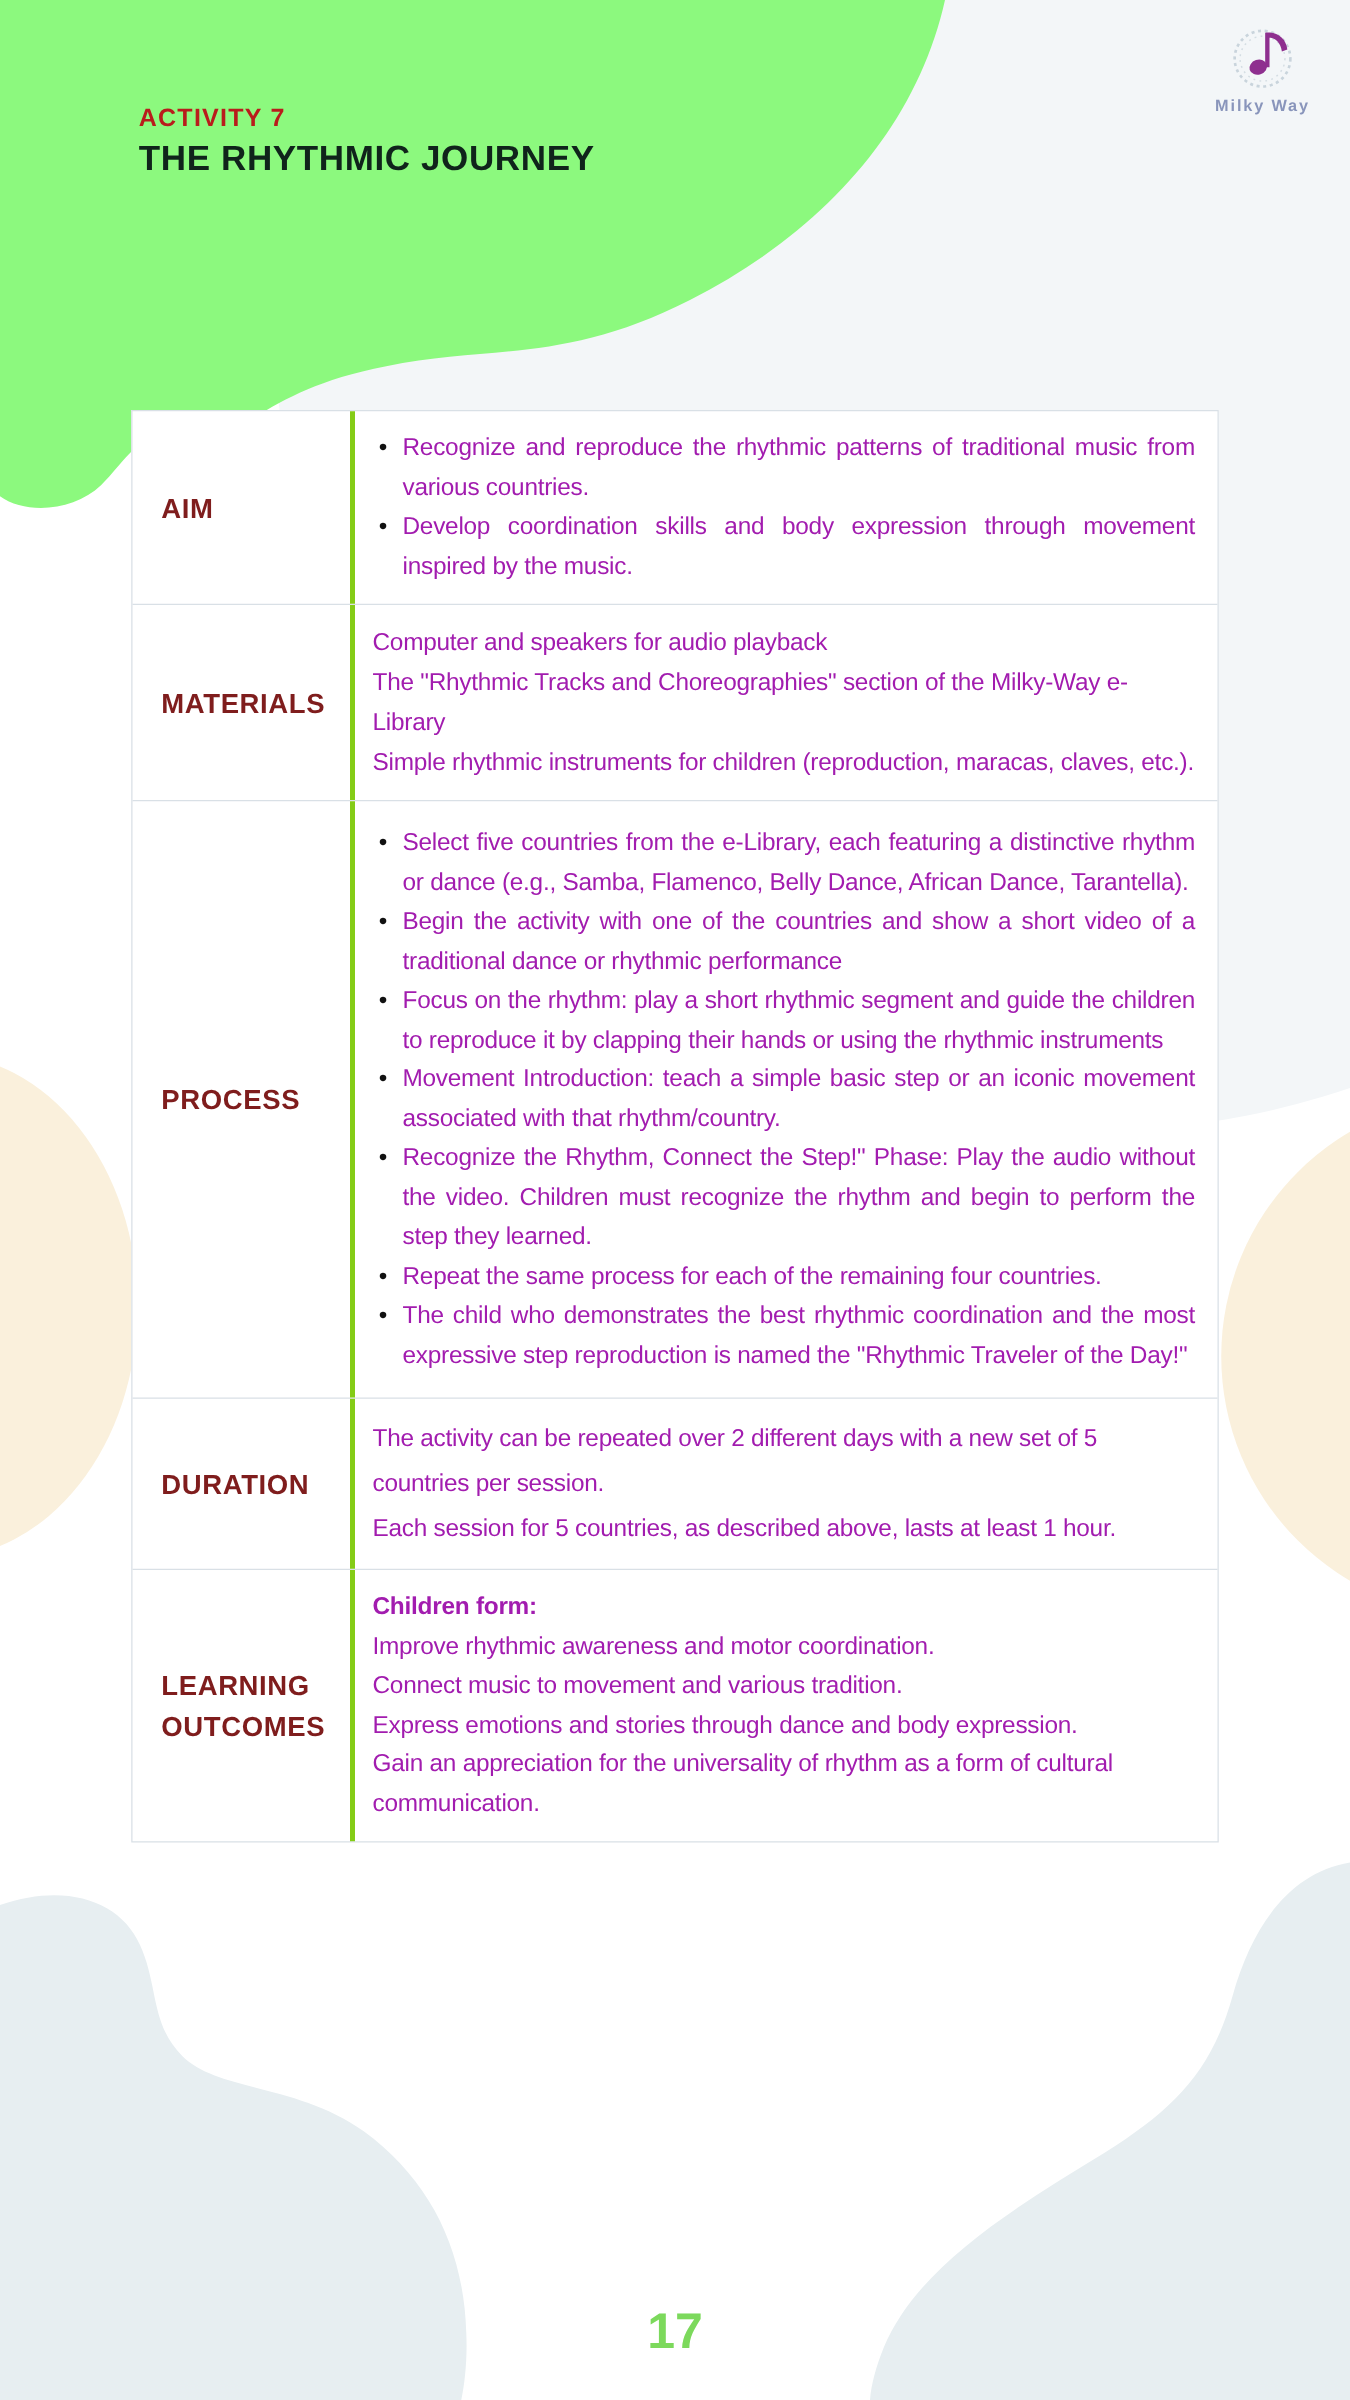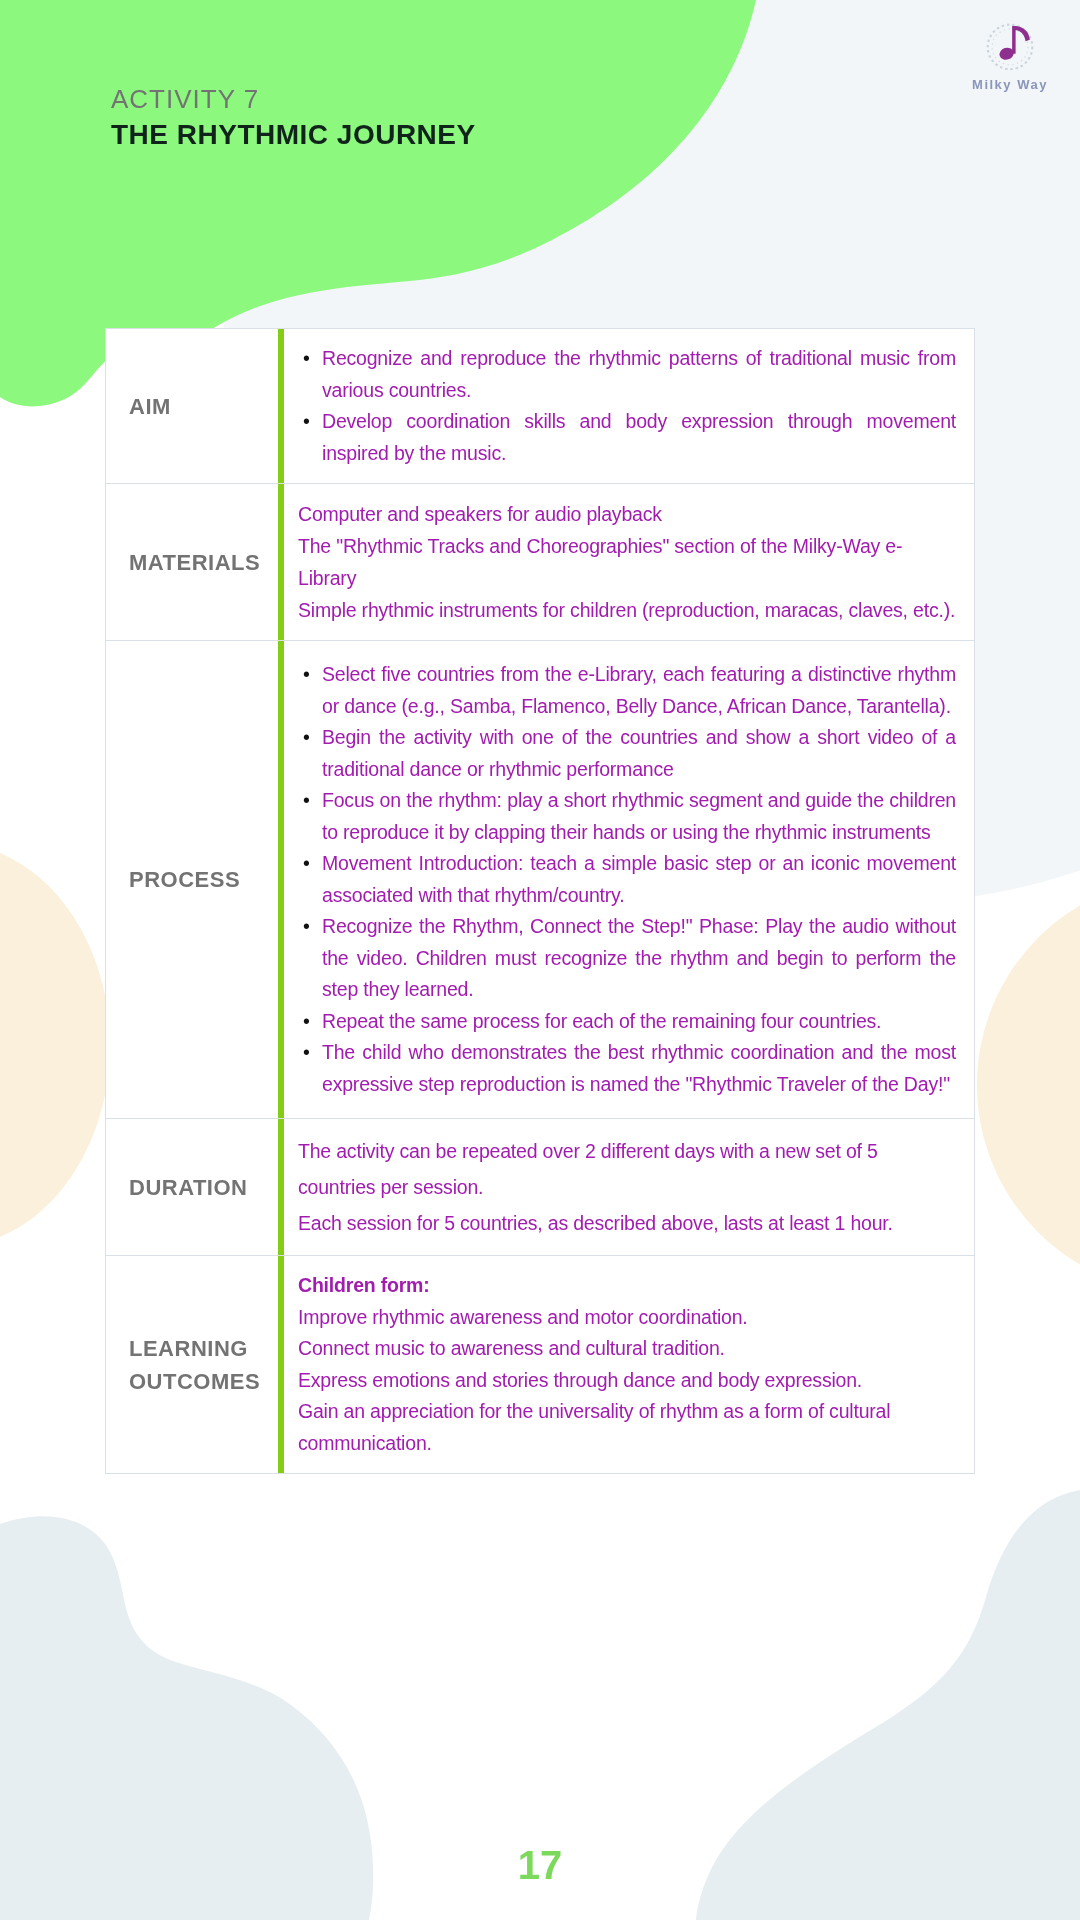--- a/index.html
+++ b/index.html
@@ -6,43 +6,43 @@
   body{
     width:1080px;height:1920px;position:relative;overflow:hidden;
     background:#ffffff;
     font-family:"Liberation Sans", sans-serif;
   }
   
   .bg-svg{position:absolute;left:0;top:0;width:1080px;height:1920px;z-index:0;}
   
   .header{position:absolute;left:111px;top:84px;z-index:2;}
   .activity-label{
-    font-size:26px;font-weight:400;color:#737373;letter-spacing:1px;
+    font-size:20px;font-weight:700;color:#b91c1c;letter-spacing:1px;
   }
   .page-title{
     font-size:28px;font-weight:700;color:#10241b;letter-spacing:.5px;margin-top:4px;
   }
   
   .logo{position:absolute;top:14px;right:22px;width:96px;z-index:2;text-align:center;}
   .logo svg{width:62px;height:62px;display:block;margin:0 auto;}
   .logo-text{
     margin-top:1px;font-size:13px;color:#8995bb;letter-spacing:1.5px;font-weight:600;
   }
   
   .activity-table{
     position:absolute;left:105px;top:328px;width:870px;z-index:1;
     background:#ffffff;border:1px solid #d9e0e6;box-sizing:border-box;
   }
   .t-row{display:flex;border-bottom:1px solid #d9e0e6;box-sizing:border-box;}
   .t-row:last-child{border-bottom:none;}
   .t-label{
-    width:178px;flex:0 0 178px;border-right:6px solid #84cc16;box-sizing:border-box;
+    width:178px;flex:0 0 178px;border-right:4px solid #84cc16;box-sizing:border-box;
     display:flex;align-items:center;
     padding:10px 10px 10px 23px;
-    font-size:22px;font-weight:700;color:#737373;letter-spacing:.5px;line-height:1.5;
+    font-size:22px;font-weight:700;color:#7f1d1d;letter-spacing:.5px;line-height:1.5;
   }
   .t-content{
     flex:1;box-sizing:border-box;display:flex;flex-direction:column;justify-content:center;
     padding:14px 18px 14px 14px;
     font-size:19.5px;color:#a21caf;letter-spacing:-0.2px;
   }
   .t-row:nth-child(1){min-height:150px;}
   .t-row:nth-child(2){min-height:133px;}
   .t-row:nth-child(3){min-height:478px;}
   .t-row:nth-child(4){min-height:122px;}
@@ -135,20 +135,20 @@
       <div class="t-content">
         <div class="line">The activity can be repeated over 2 different days with a new set of 5 countries per session.</div>
         <div class="line">Each session for 5 countries, as described above, lasts at least 1 hour.</div>
       </div>
     </div>
     <div class="t-row">
       <div class="t-label">LEARNING OUTCOMES</div>
       <div class="t-content">
         <div class="lead-line">Children form:</div>
         <div class="line">Improve rhythmic awareness and motor coordination.</div>
-        <div class="line">Connect music to awareness and cultural tradition.</div>
+        <div class="line">Connect music to movement and various tradition.</div>
         <div class="line">Express emotions and stories through dance and body expression.</div>
         <div class="line">Gain an appreciation for the universality of rhythm as a form of cultural communication.</div>
       </div>
     </div>
   </div>
 
 <div class="page-number">17</div>
 
 </body></html>

